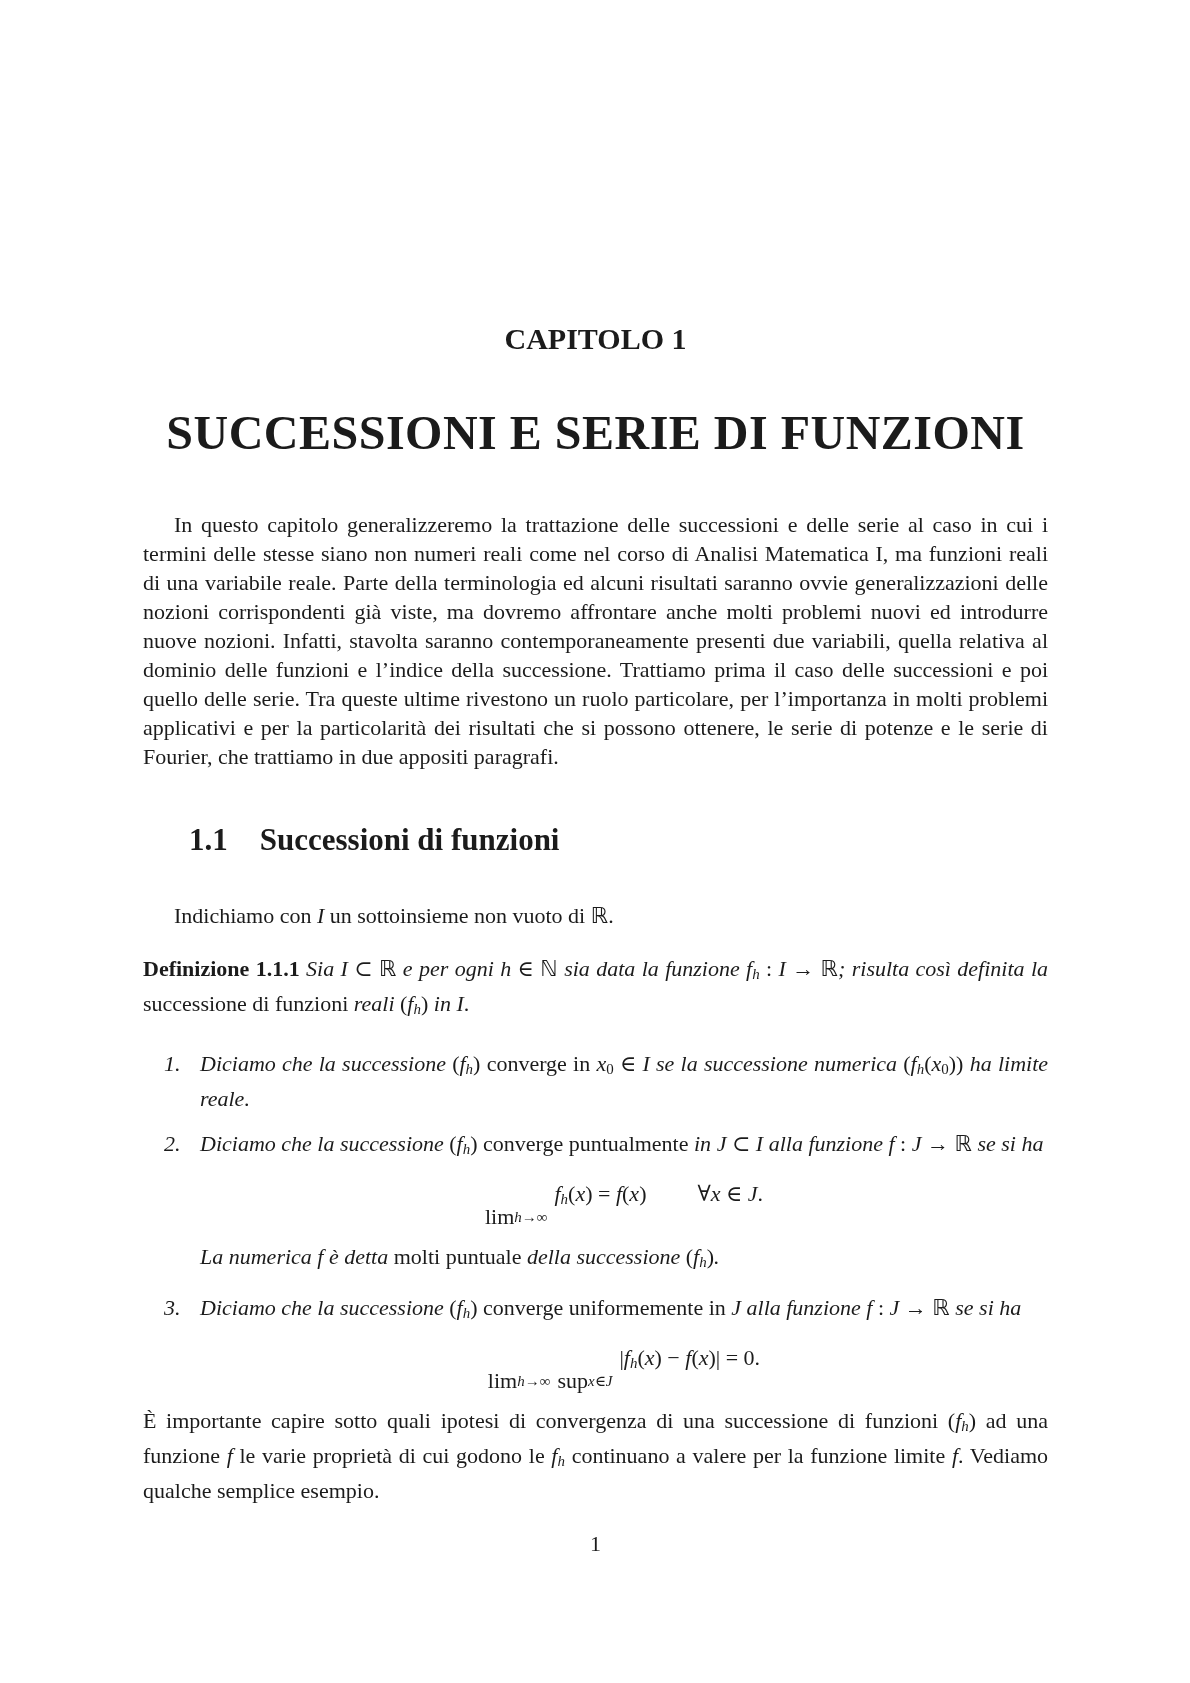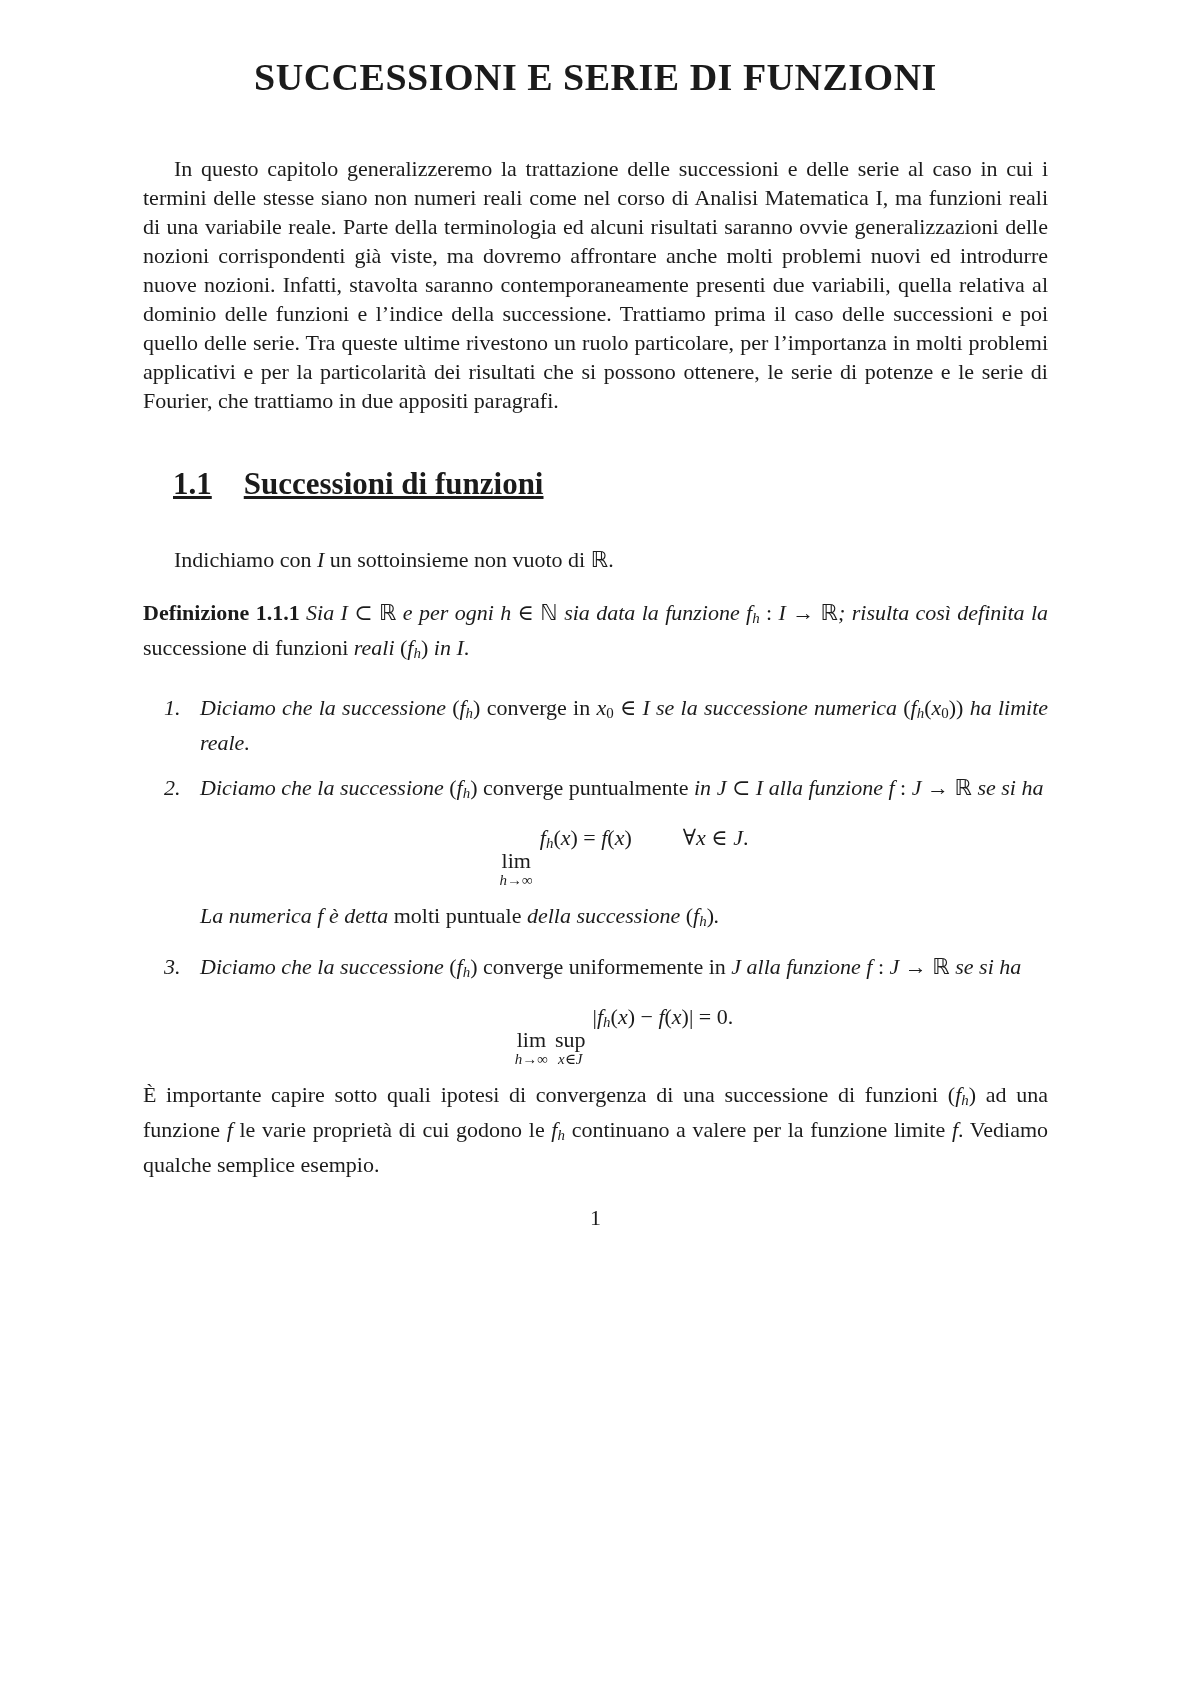--- a/index.html
+++ b/index.html
@@ -17,32 +17,32 @@
   .chapter-label{
     padding-top:322px;
     text-align:center;
     font-weight:bold;
     font-size:30px;line-height:34px;
   }
   .chapter-title{
     margin:52px 0 0 0;
     text-align:center;
     font-weight:bold;
-    font-size:38px;line-height:50px;
+    font-size:48px;line-height:50px;
     letter-spacing:0.5px;
   }
   .para{margin:0;text-align:justify;}
   .indent{text-indent:31px;}
   .intro-para{margin-top:52px;font-family:Liberation Serif, serif;}
 
   .section-heading{
     margin-top:50px;
-    margin-left:30px;
+    margin-left:46px;
     font-weight:bold;
-    font-size:31px;line-height:38px;text-decoration:underline;
+    font-size:31px;line-height:38px;
   }
   .section-number{margin-right:32px;}
 
   .lead-para{margin-top:42px;}
   .def-para{margin-top:24px;}
 
   .dlist{margin-top:24px;}
   .ditem{
     position:relative;
     margin-left:57px;
@@ -51,21 +51,21 @@
   }
   .ditem-num{position:absolute;left:-36px;font-style:italic;}
   .ditem-note{margin-top:13px;}
 
   .display-math{
     text-align:center;
     margin:15px 0 4px 0;
   }
   .limop{
     display:inline-flex;
-    flex-direction:column;
+    flex-direction:row;
     align-items:center;
     vertical-align:-1.05em;
     line-height:1.02;
     margin-right:7px;
   }
   .limop-top{font-style:normal;}
   .limop-under{font-size:15px;line-height:15px;white-space:nowrap;}
   .mtail{margin-left:51px;}
 
   .closing-para{margin-top:13px;}
@@ -82,20 +82,21 @@
   .seg-sub{font-style:italic;font-size:68%;vertical-align:-0.22em;letter-spacing:0;}
   .seg-subrm{font-style:normal;font-size:68%;vertical-align:-0.22em;}
   .seg-bb{font-family:"DejaVu Sans","DejaVu Serif",sans-serif;font-style:normal;}
 </style>
 </head>
 <body>
 
 <div class="page">
   <div class="content">
 
+    <div class="chapter-label">CAPITOLO 1</div>
 
     <h1 class="chapter-title">SUCCESSIONI E SERIE DI FUNZIONI</h1>
 
     <p class="para indent intro-para"><span class="seg-rm">In questo capitolo generalizzeremo la trattazione delle successioni e delle serie al caso in cui i termini delle stesse siano non numeri reali come nel corso di Analisi Matematica I, ma funzioni reali di una variabile reale. Parte della terminologia ed alcuni risultati saranno ovvie generalizzazioni delle nozioni corrispondenti già viste, ma dovremo affrontare anche molti problemi nuovi ed introdurre nuove nozioni. Infatti, stavolta saranno contemporaneamente presenti due variabili, quella relativa al dominio delle funzioni e l’indice della successione. Trattiamo prima il caso delle successioni e poi quello delle serie. Tra queste ultime rivestono un ruolo particolare, per l’importanza in molti problemi applicativi e per la particolarità dei risultati che si possono ottenere, le serie di potenze e le serie di Fourier, che trattiamo in due appositi paragrafi.</span></p>
 
     <div class="section-heading">
       <span class="section-number">1.1</span><span>Successioni di funzioni</span>
     </div>
 
     <p class="para indent lead-para"><span class="seg-rm">Indichiamo con </span><span class="seg-mi">I</span><span class="seg-rm"> un sottoinsieme non vuoto di </span><span class="seg-bb">ℝ</span><span class="seg-rm">.</span></p>

